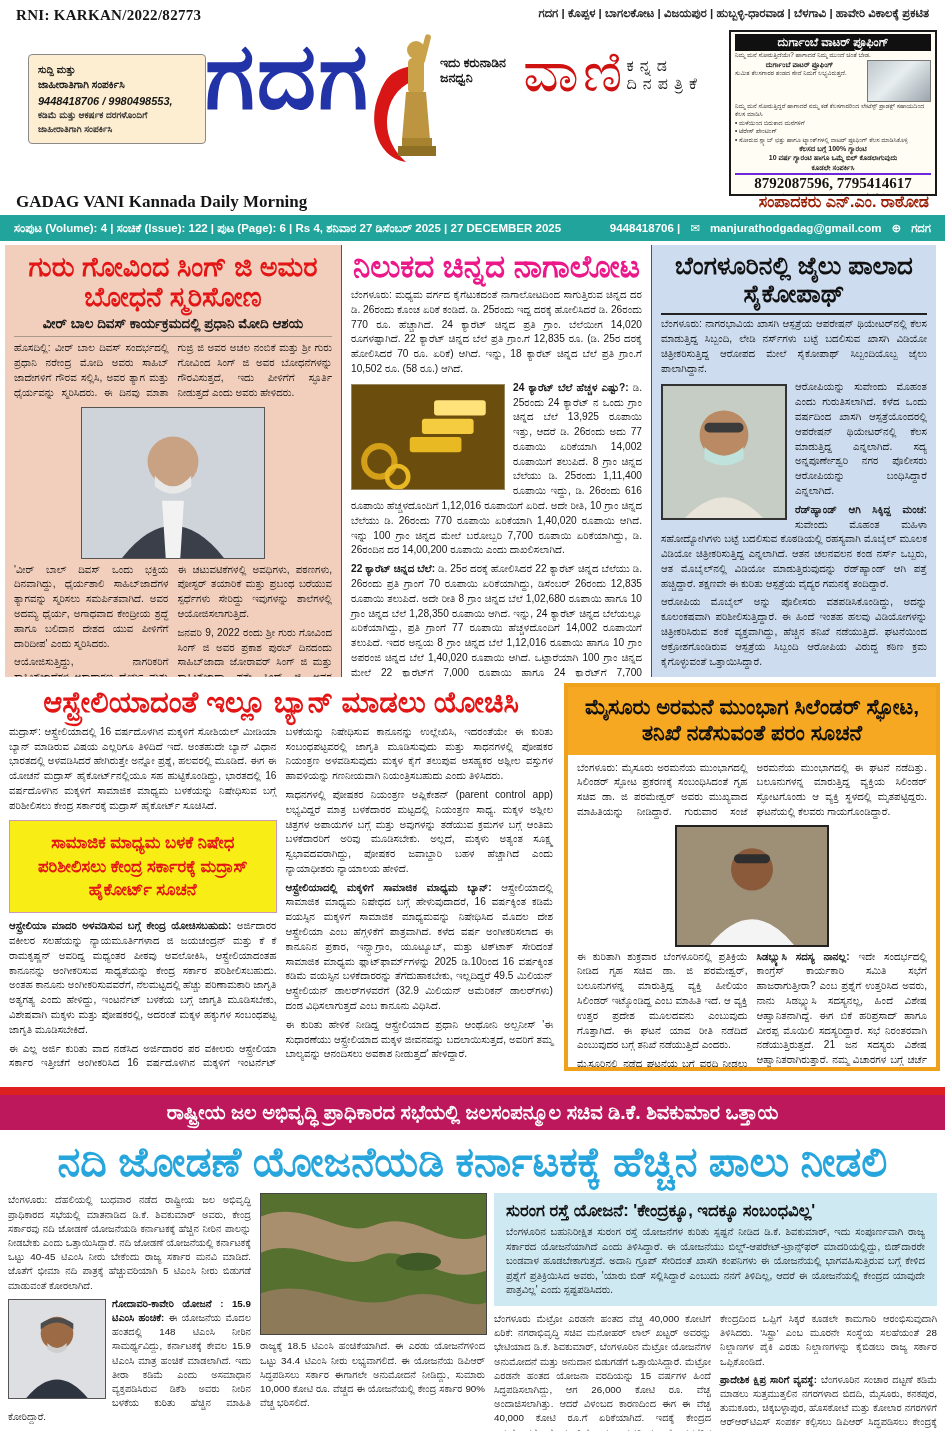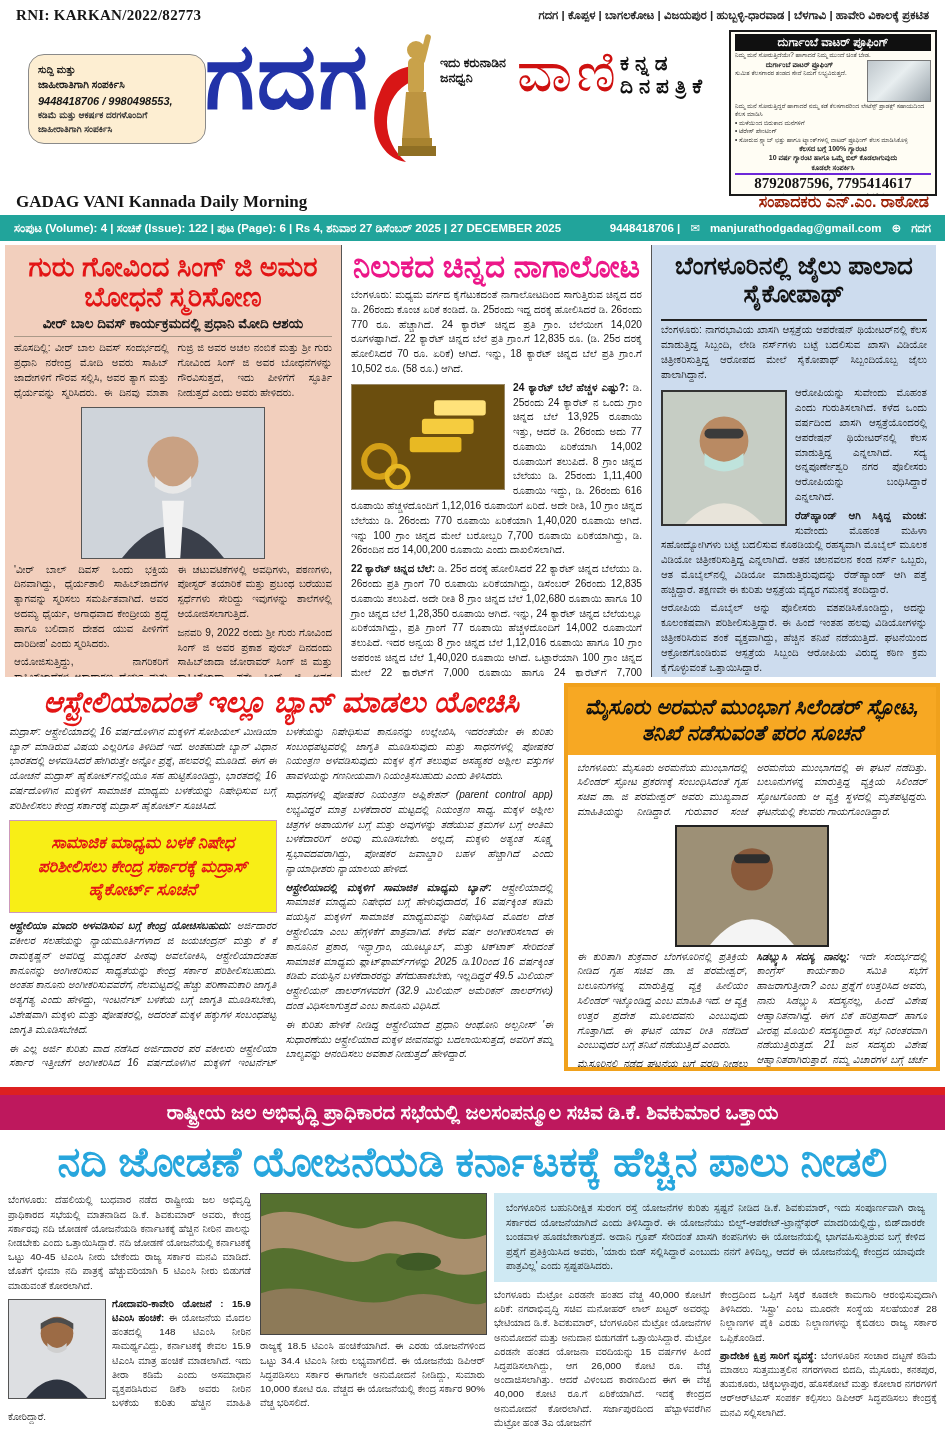--- a/index.html
+++ b/index.html
@@ -1,36 +1,36 @@
 <!DOCTYPE html>
 <html><head>
 <meta charset="utf-8">
 <style>
   html,body{margin:0;padding:0;background:#e8e8e8;}
   .page{position:relative;width:945px;height:1446px;margin:0 auto;background:#ffffff;
         font-family:"Liberation Sans","DejaVu Sans",sans-serif;color:#161616;overflow:hidden;}
   
-  .topbar{display:flex;justify-content:space-between;align-items:center;padding:7px 16px 2px 16px;}
+  .topbar{display:flex;justify-content:space-between;align-items:flex-start;padding:7px 16px 2px 16px;}
   .rni{font-family:"Liberation Serif",serif;font-weight:bold;font-size:15px;letter-spacing:.3px;}
   .editions{font-size:11.5px;font-weight:bold;color:#222;}
   
   .masthead{position:relative;height:166px;}
   .contact-box{position:absolute;left:28px;top:28px;width:158px;background:#fdeed2;
-               border:1px solid #8a8a8a;border-radius:16px;padding:7px 9px;line-height:1.5;}
+               border:1px solid #8a8a8a;border-radius:4px;padding:7px 9px;line-height:1.5;}
   .contact-box .c1{font-size:10px;font-weight:bold;}
   .contact-box .c2{font-size:10.5px;font-weight:bold;}
   .contact-box .c3{font-size:11px;font-weight:bold;font-style:italic;}
   .contact-box .c4,.contact-box .c5{font-size:9px;font-weight:bold;color:#333;}
   .mast-center{position:absolute;left:205px;top:2px;width:530px;display:flex;align-items:flex-start;justify-content:center;}
   .gadag{font-size:92px;font-weight:bold;color:#2233a8;line-height:1.05;letter-spacing:2px;}
   .statue{width:74px;height:138px;margin:4px -6px 0 2px;flex:none;}
   .vani-stack{display:flex;flex-direction:row;align-items:center;margin-top:16px;}
   .tagline{font-size:12.5px;font-weight:bold;color:#111;margin-bottom:2px;}
   .vani{font-size:56px;font-weight:normal;color:#cf1110;line-height:1.0;letter-spacing:4px;}
-  .subtitle-kn{font-size:20px;font-weight:bold;color:#111;letter-spacing:6px;margin-top:6px;}
+  .subtitle-kn{font-size:16px;font-weight:normal;color:#111;letter-spacing:6px;margin-top:6px;}
   .ad-box{position:absolute;right:8px;top:4px;width:196px;height:158px;border:2px solid #1a1a1a;
           background:#fffdf4;padding:2px 4px;overflow:hidden;}
   .ad-title{background:#101010;color:#fff;font-size:11.5px;font-weight:bold;text-align:center;padding:2px 0;}
   .ad-line{font-size:6.3px;line-height:1.35;color:#222;}
   .ad-line.bold{font-weight:bold;text-align:center;font-size:7px;}
   .ad-flex{display:flex;gap:3px;}
   .ad-photo{flex:none;width:62px;height:40px;background:linear-gradient(135deg,#bfc7cc 0%,#e8eef0 45%,#9aa4ab 100%);border:1px solid #777;}
   .ad-phone{font-family:"Liberation Serif",serif;font-size:15px;font-weight:bold;text-align:center;border-top:2px solid #6d28d9;margin-top:1px;}
   .ad-footer{font-size:8px;font-weight:bold;text-align:center;}
   .mast-bottom{display:flex;justify-content:space-between;align-items:center;padding:0 16px 3px 16px;}
@@ -50,26 +50,26 @@
   .body-txt{font-size:10.2px;line-height:1.45;text-align:justify;}
   .cols2{columns:2;column-gap:9px;}
   .modi-photo{column-span:all;width:182px;height:150px;margin:4px auto;border:1px solid #555;display:block;
               background:linear-gradient(180deg,#d8dde2 0%,#c4cad1 55%,#aab1b9 100%);}
   .art-gold{background:#ffffff;border-left:1px solid #555;border-right:1px solid #555;padding:5px 9px;}
   .art-gold h2{margin:0 0 4px 0;color:#ec1789;font-size:31px;line-height:1.1;text-align:center;}
   .gold-photo{float:left;width:152px;height:104px;margin:3px 8px 3px 0;border:1px solid #986;
               background:linear-gradient(135deg,#7a5a10 0%,#d4a017 35%,#ffe27a 60%,#b8860b 100%);}
   .art-psycho{background:#cddcee;padding:5px 9px;}
   .art-psycho h2{margin:2px 0 2px 0;color:#111;font-size:24.5px;line-height:1.15;text-align:center;
-                 border-bottom:2px solid #222;padding-bottom:11px;}
+                 border-bottom:2px solid #222;padding-bottom:5px;}
   .psycho-photo{float:left;width:122px;height:132px;margin:4px 8px 2px 0;border:2px solid #333;
                 background:linear-gradient(180deg,#cfd6cd 0%,#bac2b8 60%,#9aa298 100%);}
   .photo-svg{display:block;width:100%;height:100%;}
   
-  .row2{display:grid;grid-template-columns:552px 376px;gap:7px;margin:6px 5px 16px 5px;height:388px;font-style:italic;}
+  .row2{display:grid;grid-template-columns:552px 376px;gap:7px;margin:6px 5px 16px 5px;height:388px;}
   .art-ban{padding:2px 4px;}
   .art-ban h2{margin:2px 0 6px 0;color:#e31515;font-size:29px;text-align:center;line-height:1.1;}
   .yellow-box{break-inside:avoid;background:#f8ee16;border:1px solid #c9b;padding:10px 8px;margin:6px 0;
               text-align:center;color:#e31515;font-size:16.5px;font-weight:bold;line-height:1.45;}
   .art-mysore{border:4px solid #f0a11c;background:#fff;}
   .mysore-head{background:#f7a823;padding:7px 10px 8px 10px;}
   .mysore-head h2{margin:0;color:#101010;font-size:21px;line-height:1.25;text-align:center;}
   .mysore-body{padding:6px 9px;}
   .param-photo{column-span:all;display:block;width:150px;height:118px;margin:3px auto;border:2px solid #222;
                background:linear-gradient(180deg,#b9a98e 0%,#8f8268 60%,#6e6450 100%);}
@@ -306,20 +306,21 @@
           <path d="M0 10 C20 2 35 20 50 14 C70 6 80 26 100 18 L100 34 C78 42 66 20 50 28 C34 36 18 18 0 26 Z" fill="#a98f6d"></path>
           <path d="M0 44 C24 36 40 54 62 46 C80 40 90 52 100 48 L100 62 L0 62 Z" fill="#8d7a58"></path>
           <ellipse cx="70" cy="30" rx="10" ry="4" fill="#3f5a26"></ellipse>
         </svg>
       </div>
       <p class="body-txt" style="margin-top:4px">ರಾಜ್ಯಕ್ಕೆ 18.5 ಟಿಎಂಸಿ ಹಂಚಿಕೆಯಾಗಿದೆ. ಈ ಎರಡು ಯೋಜನೆಗಳಿಂದ ಒಟ್ಟು 34.4 ಟಿಎಂಸಿ ನೀರು ಲಭ್ಯವಾಗಲಿದೆ. ಈ ಯೋಜನೆಯ ಡಿಪಿಆರ್ ಸಿದ್ಧಪಡಿಸಲು ಸರ್ಕಾರ ಈಗಾಗಲೇ ಅನುಮೋದನೆ ನೀಡಿದ್ದು, ಸುಮಾರು 10,000 ಕೋಟಿ ರೂ. ವೆಚ್ಚದ ಈ ಯೋಜನೆಯಲ್ಲಿ ಕೇಂದ್ರ ಸರ್ಕಾರ 90% ವೆಚ್ಚ ಭರಿಸಲಿದೆ.</p>
     </div>
 
     <div>
       <div class="tunnel-box">
+        <h3>ಸುರಂಗ ರಸ್ತೆ ಯೋಜನೆ: 'ಕೇಂದ್ರಕ್ಕೂ, ಇದಕ್ಕೂ ಸಂಬಂಧವಿಲ್ಲ'</h3>
         <div class="body-txt">ಬೆಂಗಳೂರಿನ ಬಹುನಿರೀಕ್ಷಿತ ಸುರಂಗ ರಸ್ತೆ ಯೋಜನೆಗಳ ಕುರಿತು ಸ್ಪಷ್ಟನೆ ನೀಡಿದ ಡಿ.ಕೆ. ಶಿವಕುಮಾರ್, ಇದು ಸಂಪೂರ್ಣವಾಗಿ ರಾಜ್ಯ ಸರ್ಕಾರದ ಯೋಜನೆಯಾಗಿದೆ ಎಂದು ತಿಳಿಸಿದ್ದಾರೆ. ಈ ಯೋಜನೆಯು ಬಿಲ್ಡ್-ಆಪರೇಟ್-ಟ್ರಾನ್ಸ್‌ಫರ್ ಮಾದರಿಯಲ್ಲಿದ್ದು, ಬಿಡ್‌ದಾರರೇ ಬಂಡವಾಳ ಹೂಡಬೇಕಾಗುತ್ತದೆ. ಅದಾನಿ ಗ್ರೂಪ್ ಸೇರಿದಂತೆ ಖಾಸಗಿ ಕಂಪನಿಗಳು ಈ ಯೋಜನೆಯಲ್ಲಿ ಭಾಗವಹಿಸುತ್ತಿರುವ ಬಗ್ಗೆ ಕೇಳಿದ ಪ್ರಶ್ನೆಗೆ ಪ್ರತಿಕ್ರಿಯಿಸಿದ ಅವರು, 'ಯಾರು ಬಿಡ್ ಸಲ್ಲಿಸಿದ್ದಾರೆ ಎಂಬುದು ನನಗೆ ತಿಳಿದಿಲ್ಲ, ಆದರೆ ಈ ಯೋಜನೆಯಲ್ಲಿ ಕೇಂದ್ರದ ಯಾವುದೇ ಪಾತ್ರವಿಲ್ಲ' ಎಂದು ಸ್ಪಷ್ಟಪಡಿಸಿದರು.</div>
       </div>
       <div class="body-txt cols2">
         <p>ಬೆಂಗಳೂರು ಮೆಟ್ರೋ ಎರಡನೇ ಹಂತದ ವೆಚ್ಚ 40,000 ಕೋಟಿಗೆ ಏರಿಕೆ: ನಗರಾಭಿವೃದ್ಧಿ ಸಚಿವ ಮನೋಹರ್ ಲಾಲ್ ಖಟ್ಟರ್ ಅವರನ್ನು ಭೇಟಿಯಾದ ಡಿ.ಕೆ. ಶಿವಕುಮಾರ್, ಬೆಂಗಳೂರಿನ ಮೆಟ್ರೋ ಯೋಜನೆಗಳ ಅನುಮೋದನೆ ಮತ್ತು ಅನುದಾನ ಬಿಡುಗಡೆಗೆ ಒತ್ತಾಯಿಸಿದ್ದಾರೆ. ಮೆಟ್ರೋ ಎರಡನೇ ಹಂತದ ಯೋಜನಾ ವರದಿಯನ್ನು 15 ವರ್ಷಗಳ ಹಿಂದೆ ಸಿದ್ಧಪಡಿಸಲಾಗಿದ್ದು, ಆಗ 26,000 ಕೋಟಿ ರೂ. ವೆಚ್ಚ ಅಂದಾಜಿಸಲಾಗಿತ್ತು. ಆದರೆ ವಿಳಂಬದ ಕಾರಣದಿಂದ ಈಗ ಈ ವೆಚ್ಚ 40,000 ಕೋಟಿ ರೂ.ಗೆ ಏರಿಕೆಯಾಗಿದೆ. ಇದಕ್ಕೆ ಕೇಂದ್ರದ ಅನುಮೋದನೆ ಕೋರಲಾಗಿದೆ. ಸರ್ಜಾಪುರದಿಂದ ಹೆಬ್ಬಾಳವರೆಗಿನ ಮೆಟ್ರೋ ಹಂತ 3ಎ ಯೋಜನೆಗೆ</p>
         <p>ಕೇಂದ್ರದಿಂದ ಒಪ್ಪಿಗೆ ಸಿಕ್ಕರೆ ಕೂಡಲೇ ಕಾಮಗಾರಿ ಆರಂಭಿಸುವುದಾಗಿ ತಿಳಿಸಿದರು. 'ಸಿಸ್ಟ್ರಾ' ಎಂಬ ಮೂರನೇ ಸಂಸ್ಥೆಯ ಸಲಹೆಯಂತೆ 28 ನಿಲ್ದಾಣಗಳ ಪೈಕಿ ಎರಡು ನಿಲ್ದಾಣಗಳನ್ನು ಕೈಬಿಡಲು ರಾಜ್ಯ ಸರ್ಕಾರ ಒಪ್ಪಿಕೊಂಡಿದೆ.</p>
         <p>
           <strong class="inline">ಪ್ರಾದೇಶಿಕ ಕ್ಷಿಪ್ರ ಸಾರಿಗೆ ವ್ಯವಸ್ಥೆ:</strong><span> ಬೆಂಗಳೂರಿನ ಸಂಚಾರ ದಟ್ಟಣೆ ಕಡಿಮೆ ಮಾಡಲು ಸುತ್ತಮುತ್ತಲಿನ ನಗರಗಳಾದ ಬಿದದಿ, ಮೈಸೂರು, ಕನಕಪುರ, ತುಮಕೂರು, ಚಿಕ್ಕಬಳ್ಳಾಪುರ, ಹೊಸಕೋಟೆ ಮತ್ತು ಕೋಲಾರ ನಗರಗಳಿಗೆ ಆರ್‌ಆರ್‌ಟಿಎಸ್ ಸಂಪರ್ಕ ಕಲ್ಪಿಸಲು ಡಿಪಿಆರ್ ಸಿದ್ಧಪಡಿಸಲು ಕೇಂದ್ರಕ್ಕೆ ಮನವಿ ಸಲ್ಲಿಸಲಾಗಿದೆ.</span>
         </p>
       </div>
     </div>

